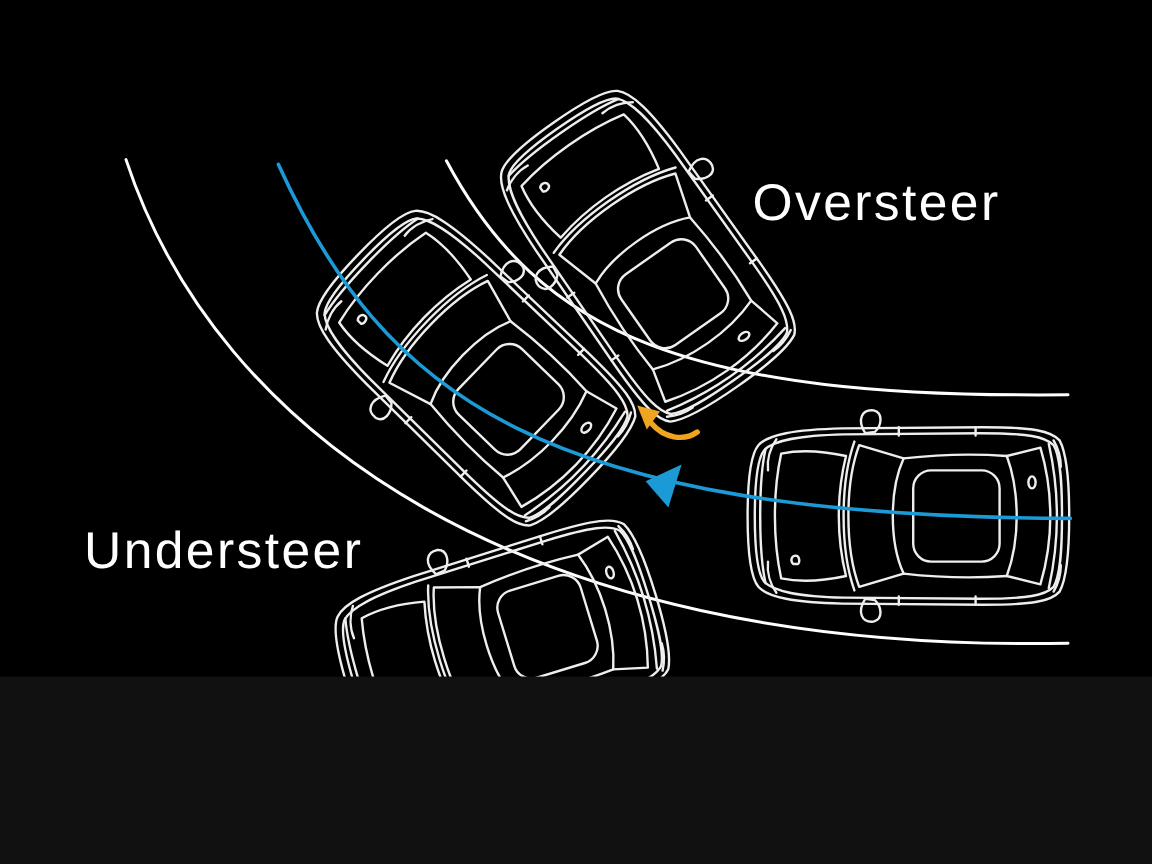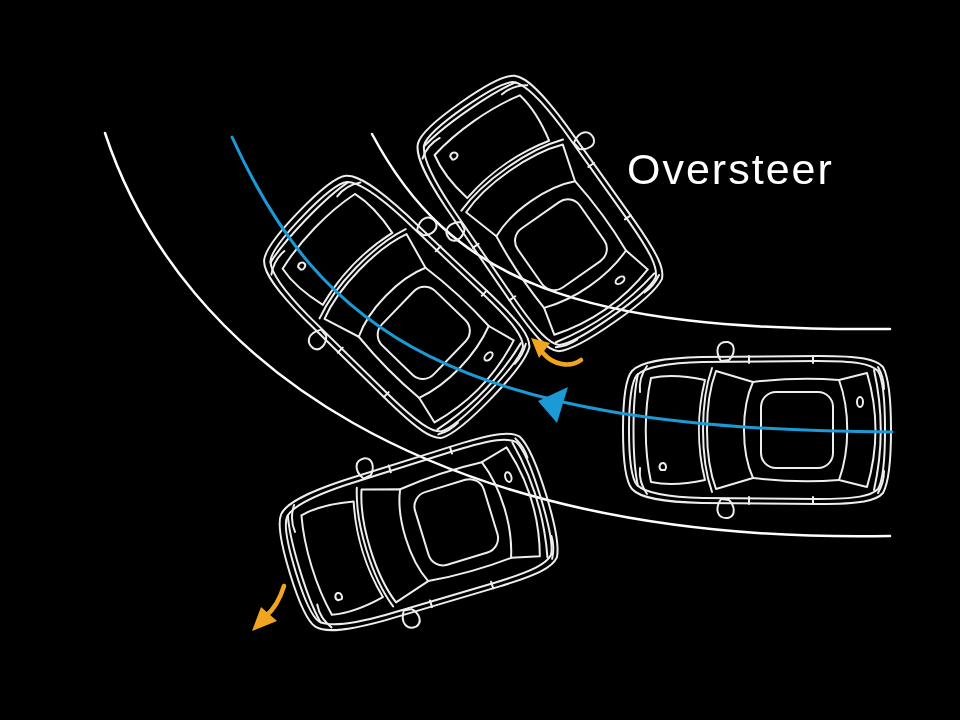--- a/index.html
+++ b/index.html
@@ -6,21 +6,21 @@
     --bg:#000000;
     --line-white:#ffffff;
     --car-line:#eeeeee;
     --path-blue:#1b9ad5;
     --arrow-orange:#efa51f;
     --text-white:#ffffff;
   }
   html,body{margin:0;padding:0;background:#111;}
   .stage{
     position:relative;
-    width:960px;height:720px;
+    width:960px;height:564px;
     background:var(--bg);
     overflow:hidden;
     font-family:"Liberation Sans", sans-serif;
   }
   .stage svg{position:absolute;left:0;top:0;}
   .label{
     position:absolute;
     color:var(--text-white);
     font-size:43px;
     letter-spacing:2px;
@@ -102,14 +102,15 @@
     </g>
 
     <g>
       <path d="M284,586 C280,599 274,609 266,616" fill="none" stroke="var(--arrow-orange)" stroke-width="4.5" stroke-linecap="round"></path>
       <path d="M252,631 L261,607 L277,621 Z" fill="var(--arrow-orange)" stroke="none"></path>
     </g>
   </svg>
 
   <div class="label label-oversteer">Oversteer</div>
 
+  <div class="label label-understeer">Understeer</div>
 
 </div>
 
 </body></html>

